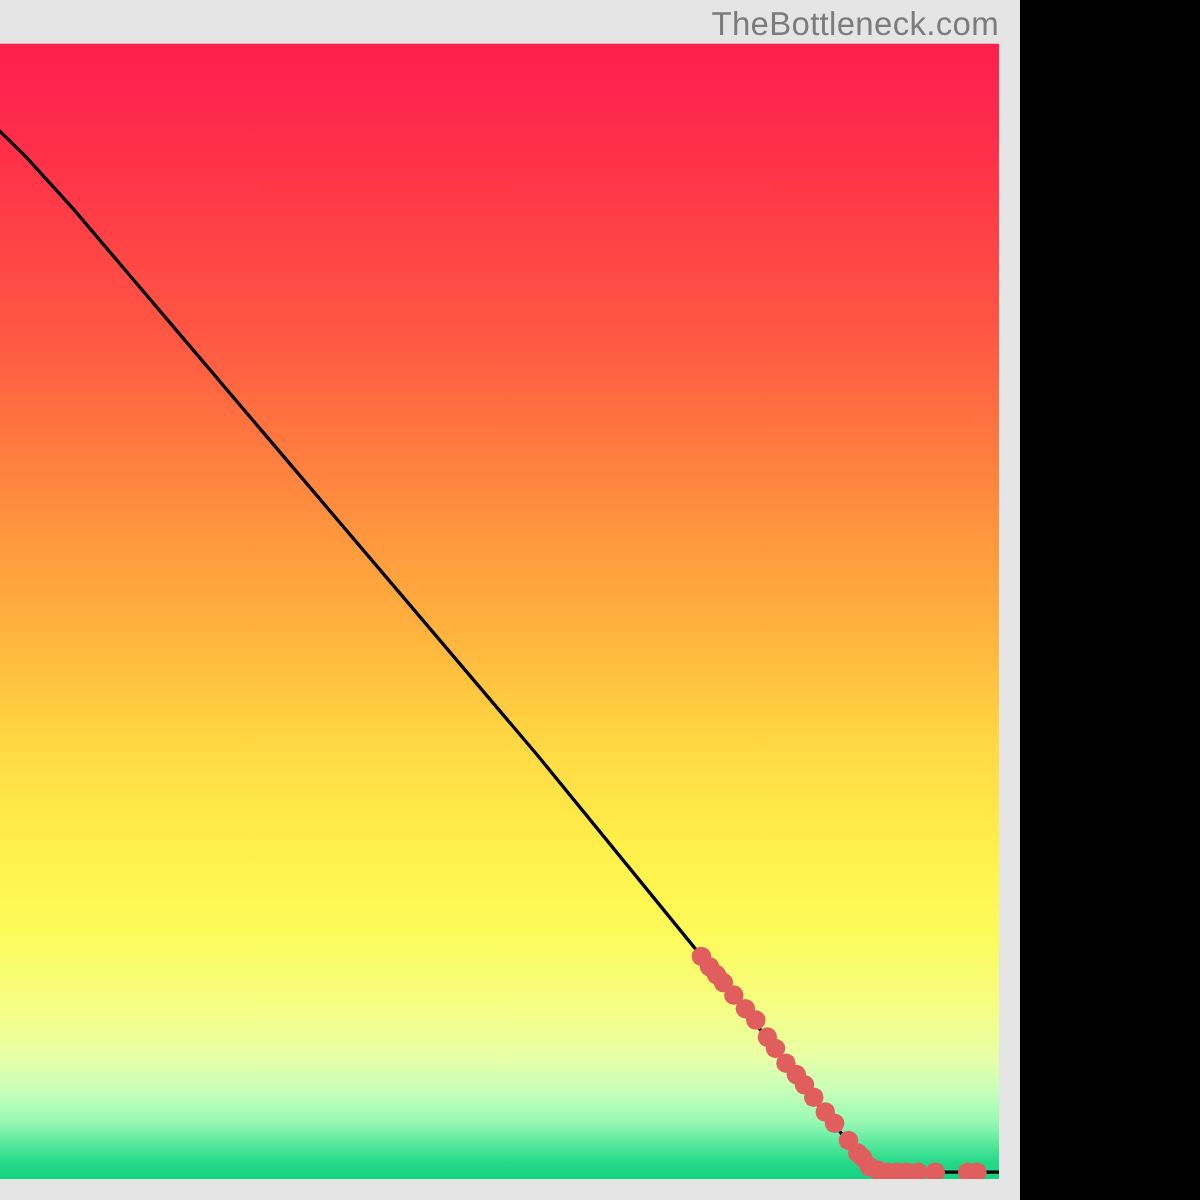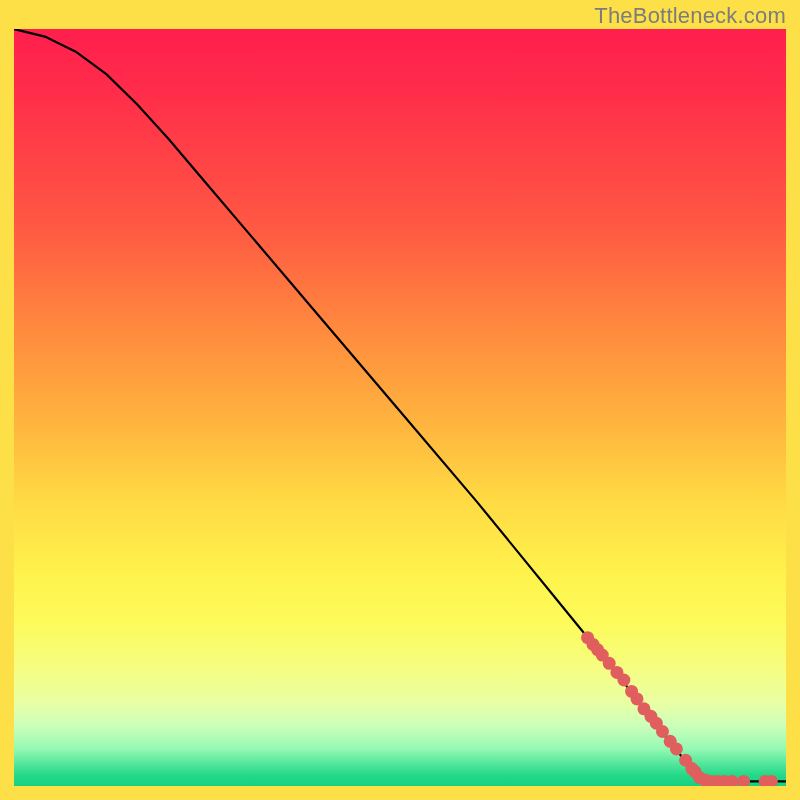--- a/index.html
+++ b/index.html
@@ -7,23 +7,23 @@
     padding: 0;
     width: 800px;
     height: 800px;
     background: #000;
     font-family: Arial, Helvetica, sans-serif;
     overflow: hidden;
   }
 
   .container {
     position: relative;
-    width: 800px;
+    width: 680px;
     height: 800px;
-    background: #fde047;
+    background: #e5e5e5;
   }
 
   .watermark {
     position: absolute;
     top: 3px;
     right: 14px;
     color: #7c7c7c;
     font-size: 22px;
     font-weight: 500;
     letter-spacing: 0.2px;

